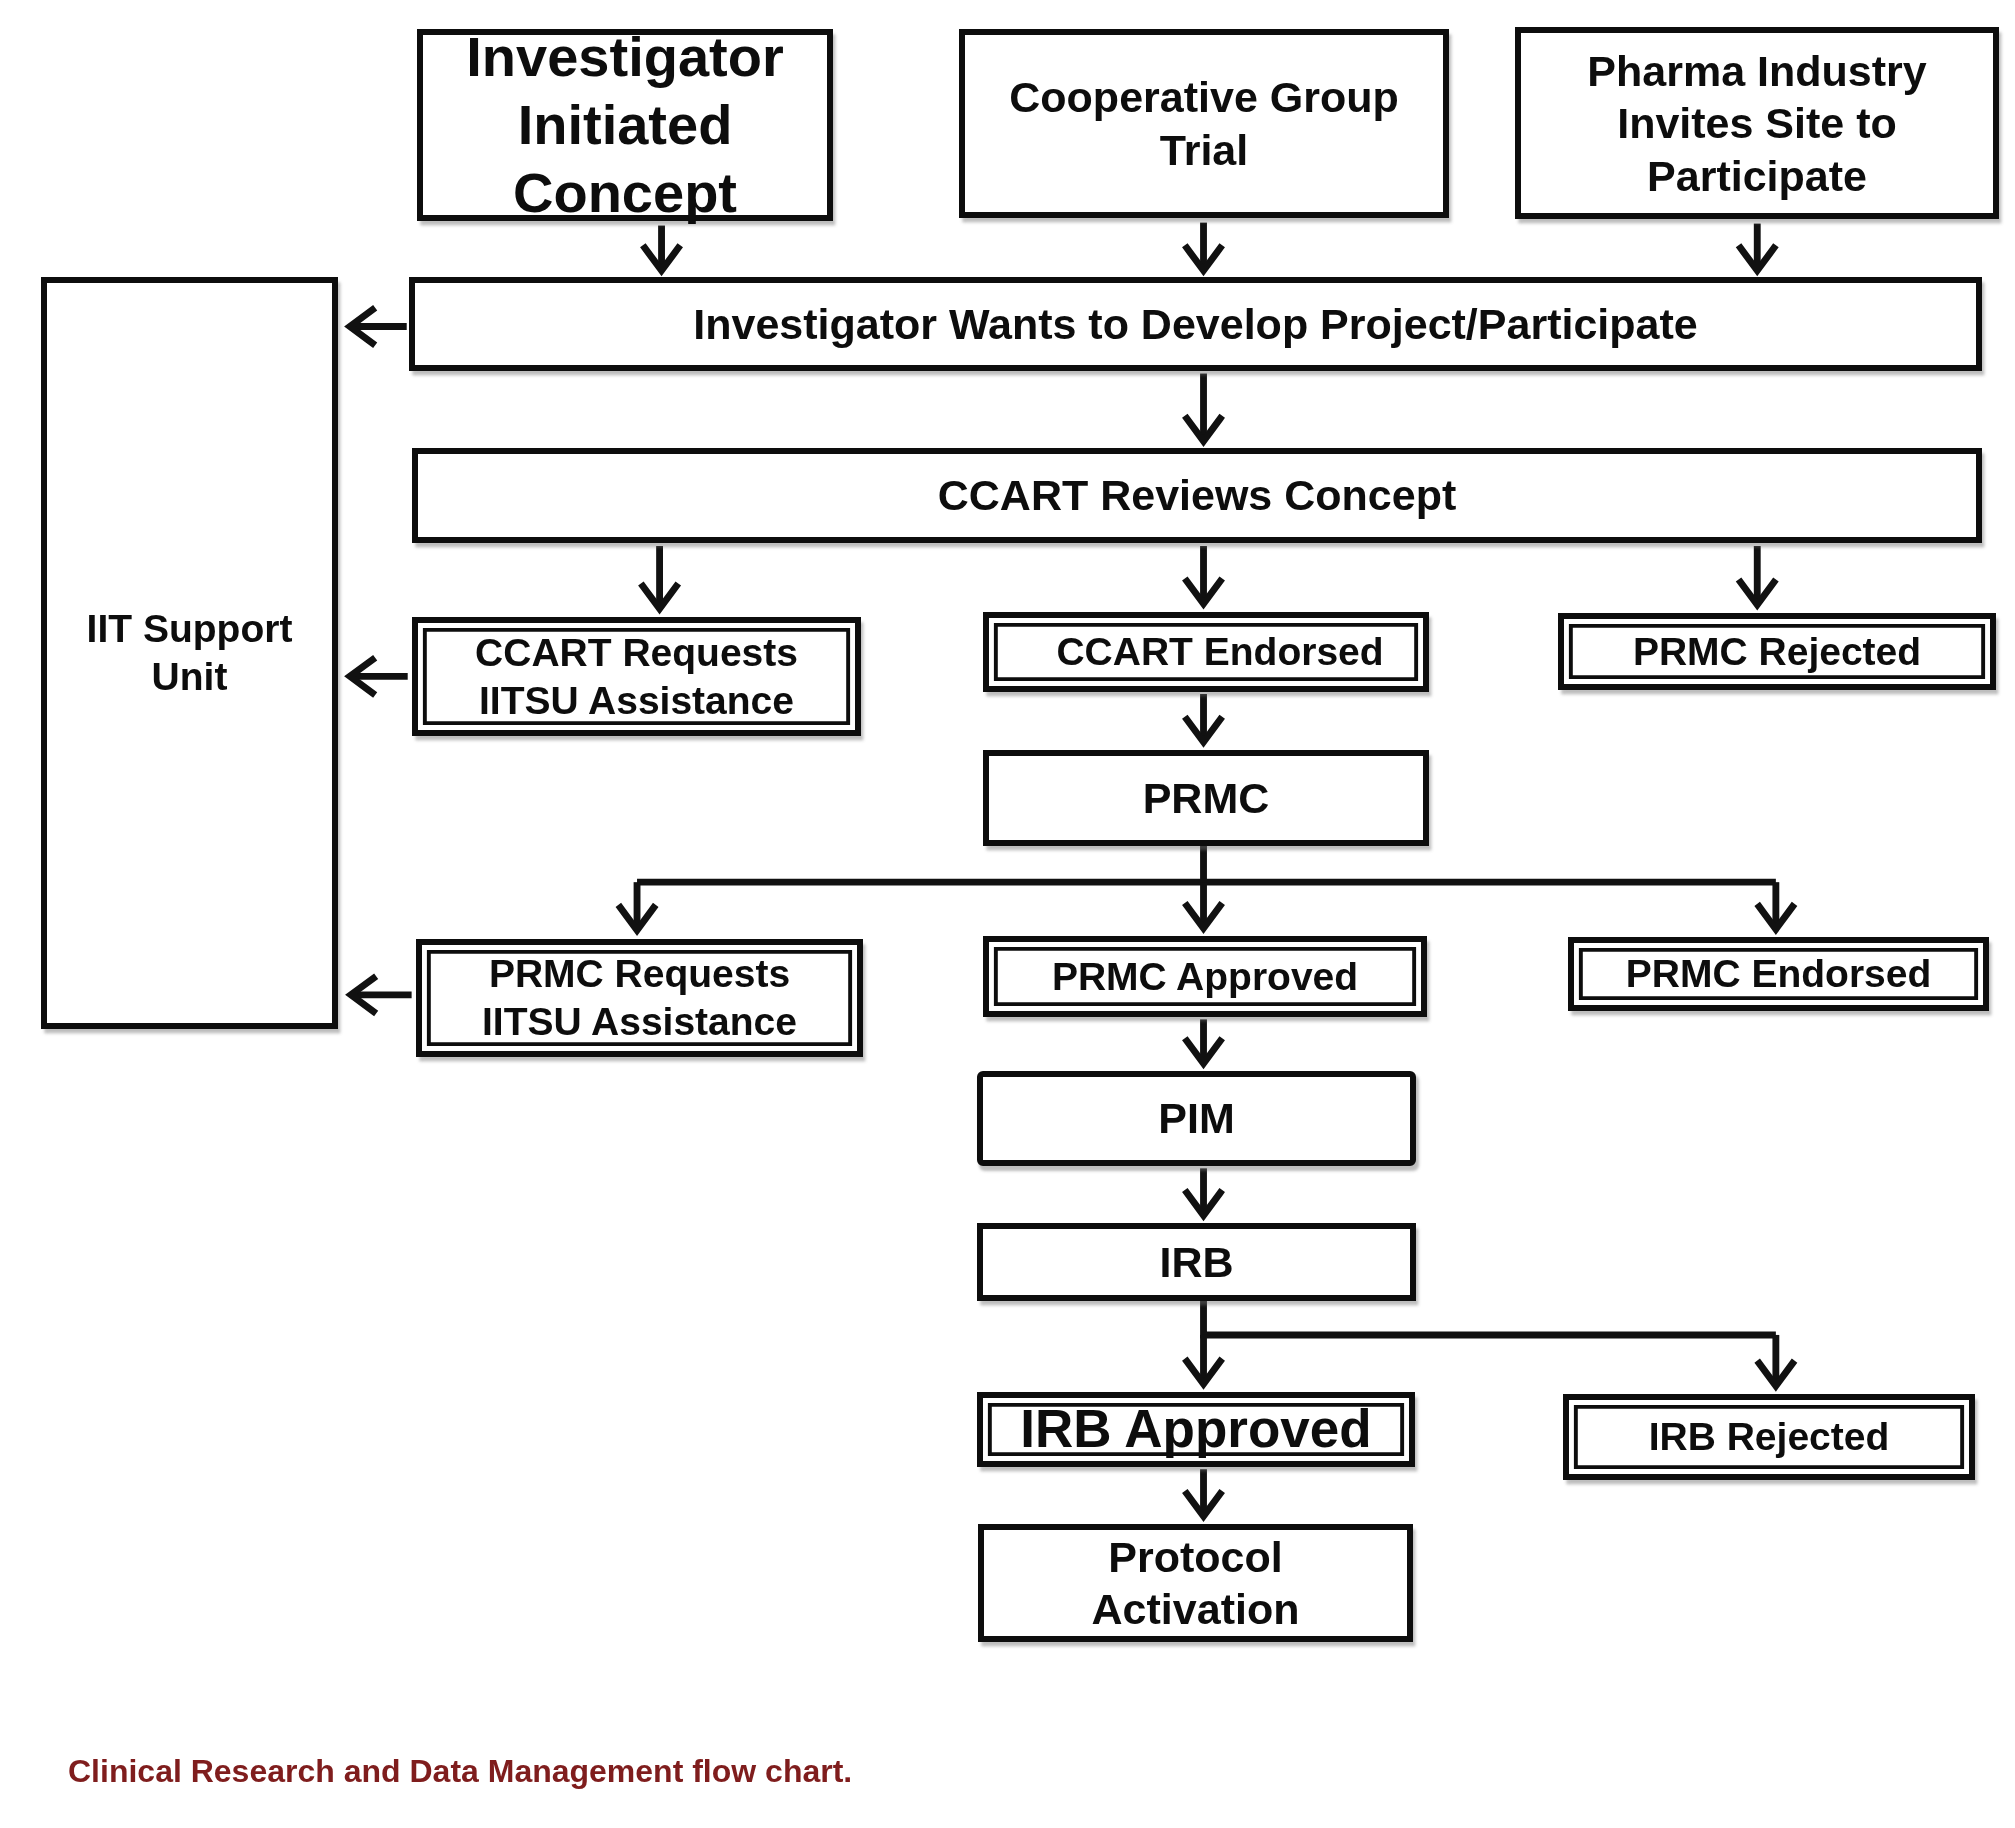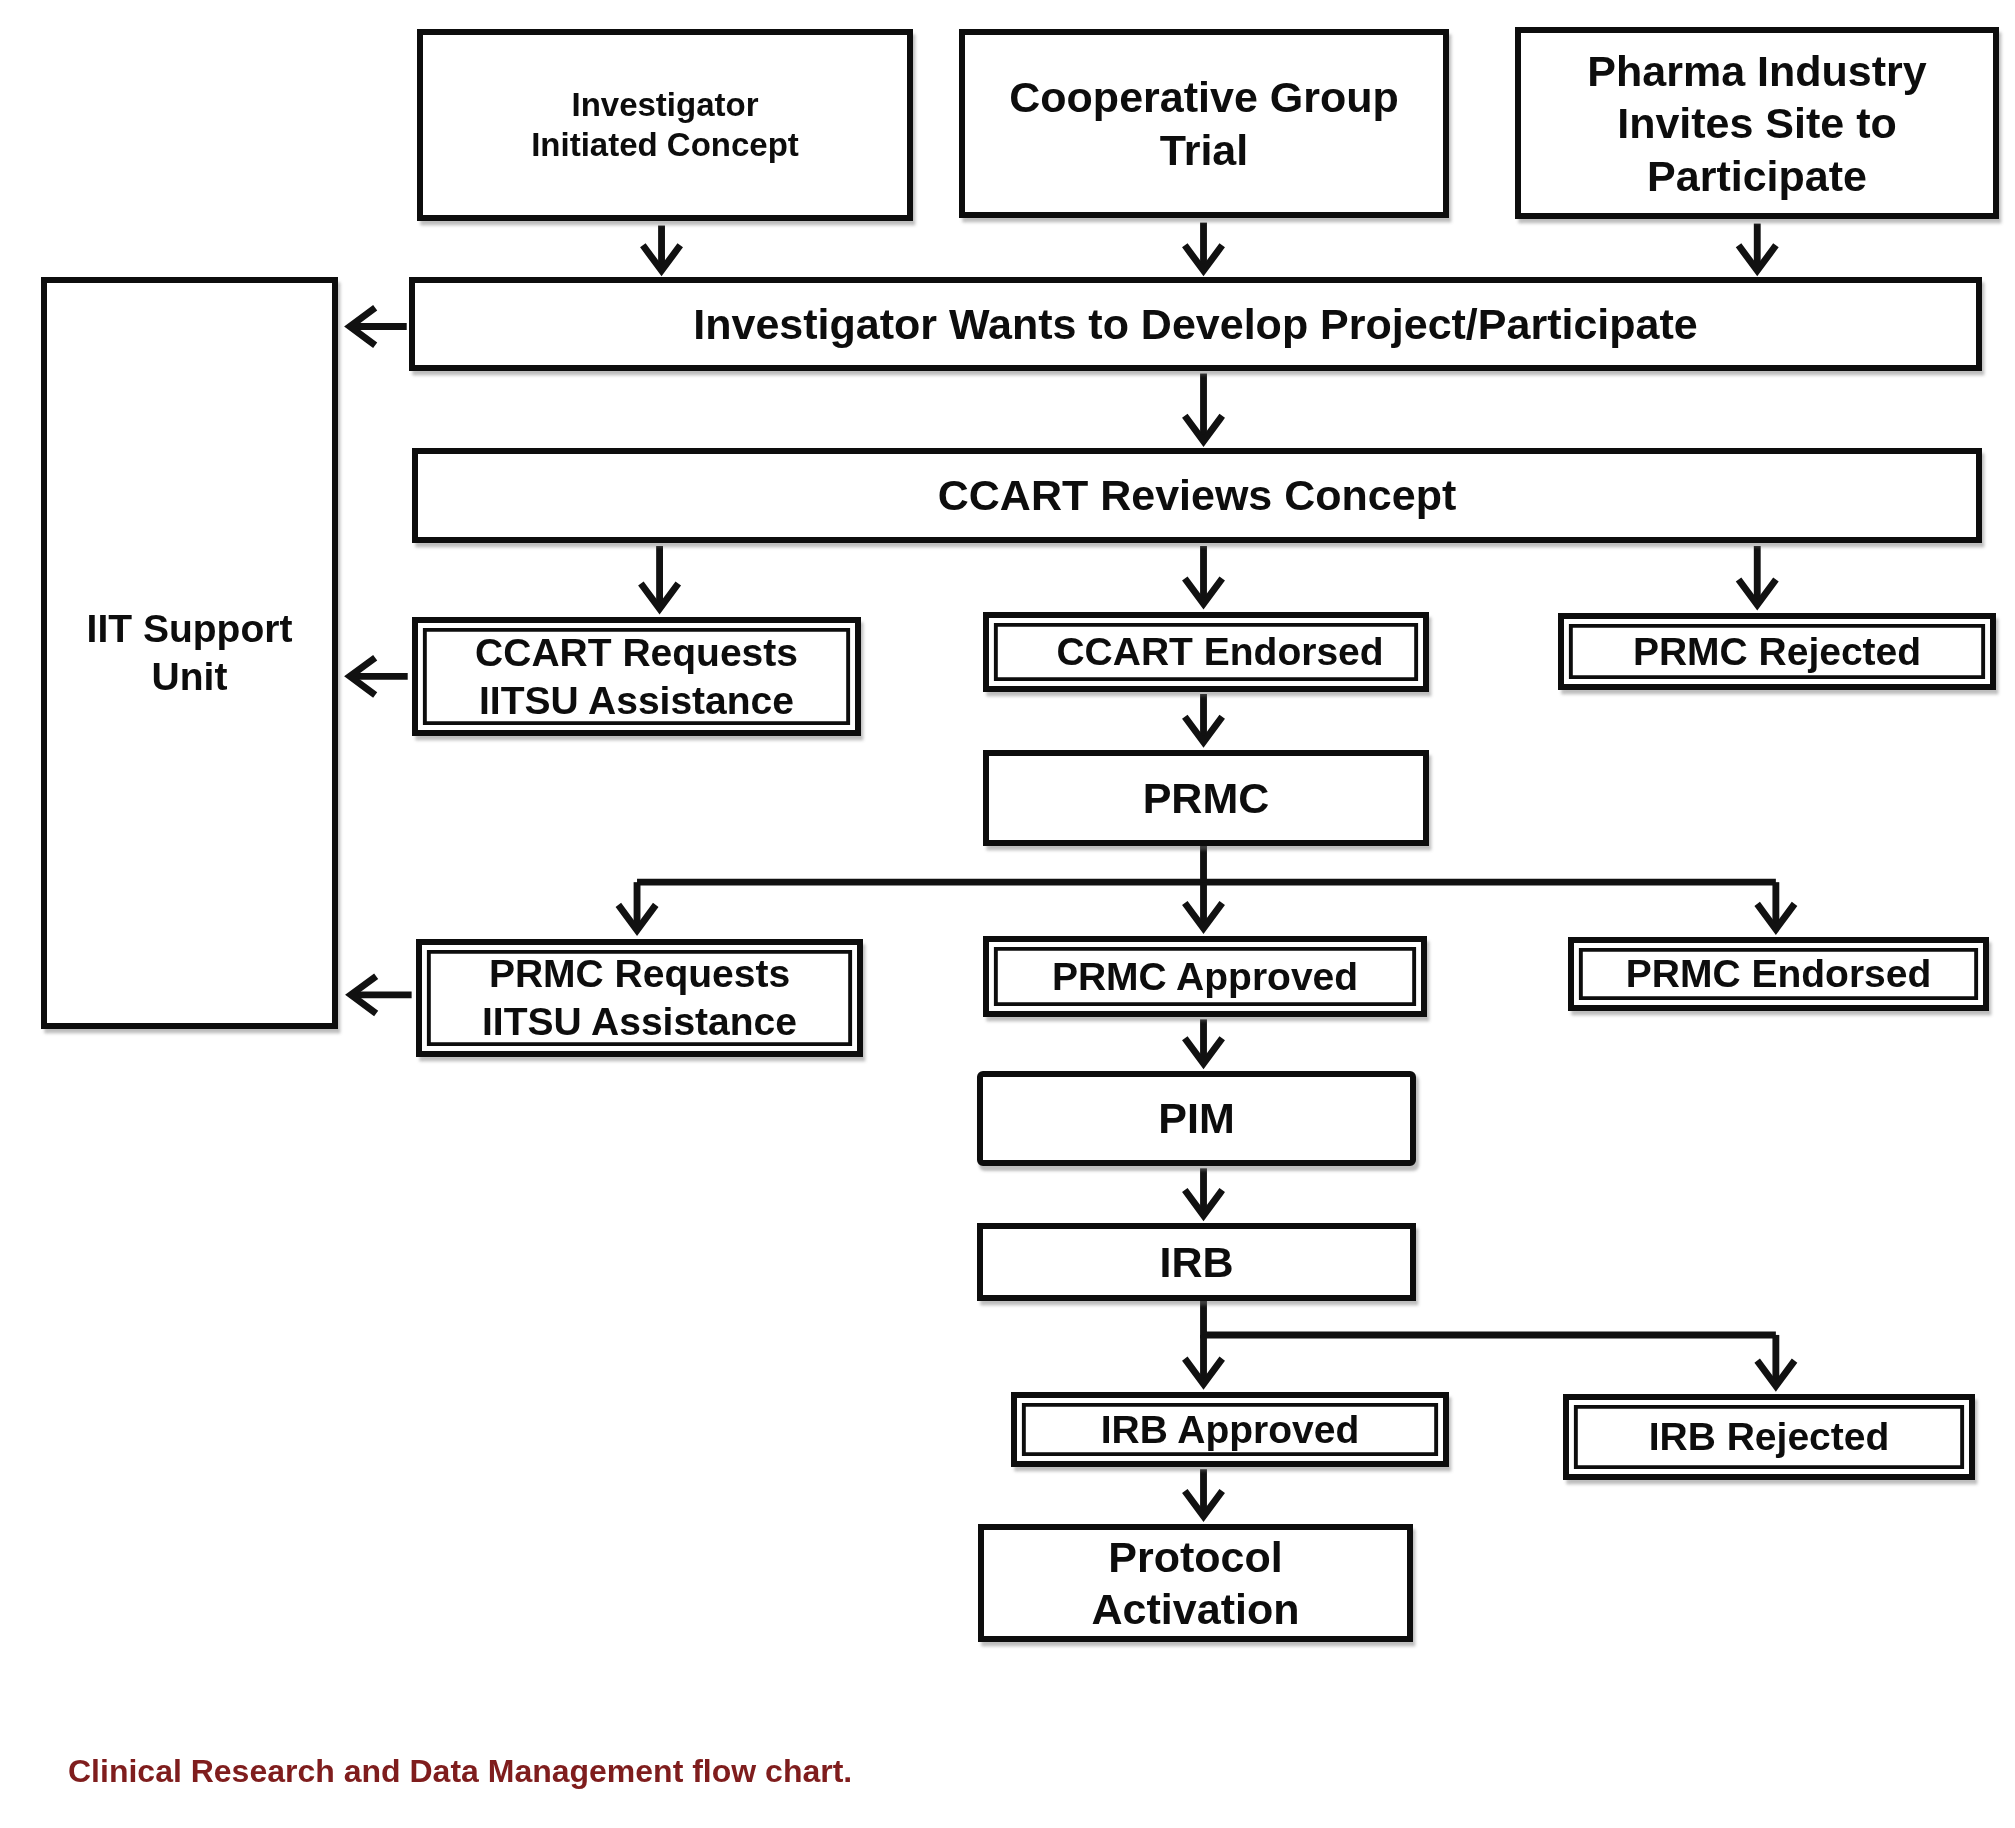--- a/index.html
+++ b/index.html
@@ -74,21 +74,21 @@
       <line x1="1228" y1="900" x2="1228" y2="947" class="edge-line" marker-end="url(#arrowhead)"></line>
       <line x1="1812" y1="900" x2="1812" y2="948" class="edge-line" marker-end="url(#arrowhead)"></line>
       <line x1="420" y1="1015" x2="358" y2="1015" class="edge-line" marker-end="url(#arrowhead)"></line>
       <line x1="1228" y1="1040" x2="1228" y2="1085" class="edge-line" marker-end="url(#arrowhead)"></line>
       <line x1="1228" y1="1192" x2="1228" y2="1240" class="edge-line" marker-end="url(#arrowhead)"></line>
       <line x1="1228" y1="1362" x2="1228" y2="1412" class="edge-line" marker-end="url(#arrowhead)"></line>
       <line x1="1812" y1="1362" x2="1812" y2="1414" class="edge-line" marker-end="url(#arrowhead)"></line>
       <line x1="1228" y1="1499" x2="1228" y2="1547" class="edge-line" marker-end="url(#arrowhead)"></line>
     </svg>
 
-  <div class="node" style="left: 417px; top: 29px; width: 496px; height: 192px; font-size: 33px;">Investigator
+  <div class="node" style="left: 417px; top: 29px; width: 416px; height: 192px; font-size: 56px;">Investigator
 Initiated Concept</div>
     <div class="node" style="left: 959px; top: 29px; width: 490px; height: 189px; font-size: 43px;">Cooperative Group
 Trial</div>
     <div class="node" style="left: 1515px; top: 27.4px; width: 484px; height: 192px; font-size: 43px;">Pharma Industry
 Invites Site to
 Participate</div>
     <div class="node" style="left: 409px; top: 277px; width: 1573px; height: 94px; font-size: 43px;">Investigator Wants to Develop Project/Participate</div>
     <div class="node" style="left: 412px; top: 448px; width: 1570px; height: 95px; font-size: 43px;">CCART Reviews Concept</div>
     <div class="node" style="left: 41px; top: 277px; width: 297px; height: 752px; font-size: 39px;">IIT Support
 Unit</div>
@@ -96,19 +96,19 @@
 IITSU Assistance</div>
     <div class="node double" style="left: 983px; top: 612px; width: 446px; height: 80px; font-size: 39px; padding-left: 28px;">CCART Endorsed</div>
     <div class="node double" style="left: 1558px; top: 613px; width: 438px; height: 77px; font-size: 39px;">PRMC Rejected</div>
     <div class="node" style="left: 983px; top: 750px; width: 446px; height: 96px; font-size: 43px;">PRMC</div>
     <div class="node double" style="left: 416px; top: 939px; width: 447px; height: 118px; font-size: 39px;">PRMC Requests
 IITSU Assistance</div>
     <div class="node double" style="left: 983px; top: 936px; width: 444px; height: 81px; font-size: 39px;">PRMC Approved</div>
     <div class="node double" style="left: 1568px; top: 937px; width: 421px; height: 74px; font-size: 39px;">PRMC Endorsed</div>
     <div class="node" style="left: 977px; top: 1071px; width: 439px; height: 95px; font-size: 43px; border-radius: 6px;">PIM</div>
     <div class="node" style="left: 977px; top: 1223px; width: 439px; height: 78px; font-size: 43px;">IRB</div>
-    <div class="node double" style="left: 977px; top: 1392px; width: 438px; height: 75px; font-size: 39px; margin-left: 34px;">IRB Approved</div>
+    <div class="node double" style="left: 977px; top: 1392px; width: 438px; height: 75px; font-size: 53px;">IRB Approved</div>
     <div class="node double" style="left: 1563px; top: 1394px; width: 412px; height: 86px; font-size: 39px;">IRB Rejected</div>
     <div class="node" style="left: 978px; top: 1524px; width: 435px; height: 118px; font-size: 43px;">Protocol
 Activation</div>
     <div id="caption">Clinical Research and Data Management flow chart.</div>
 </div>
 
 
 </body></html>

